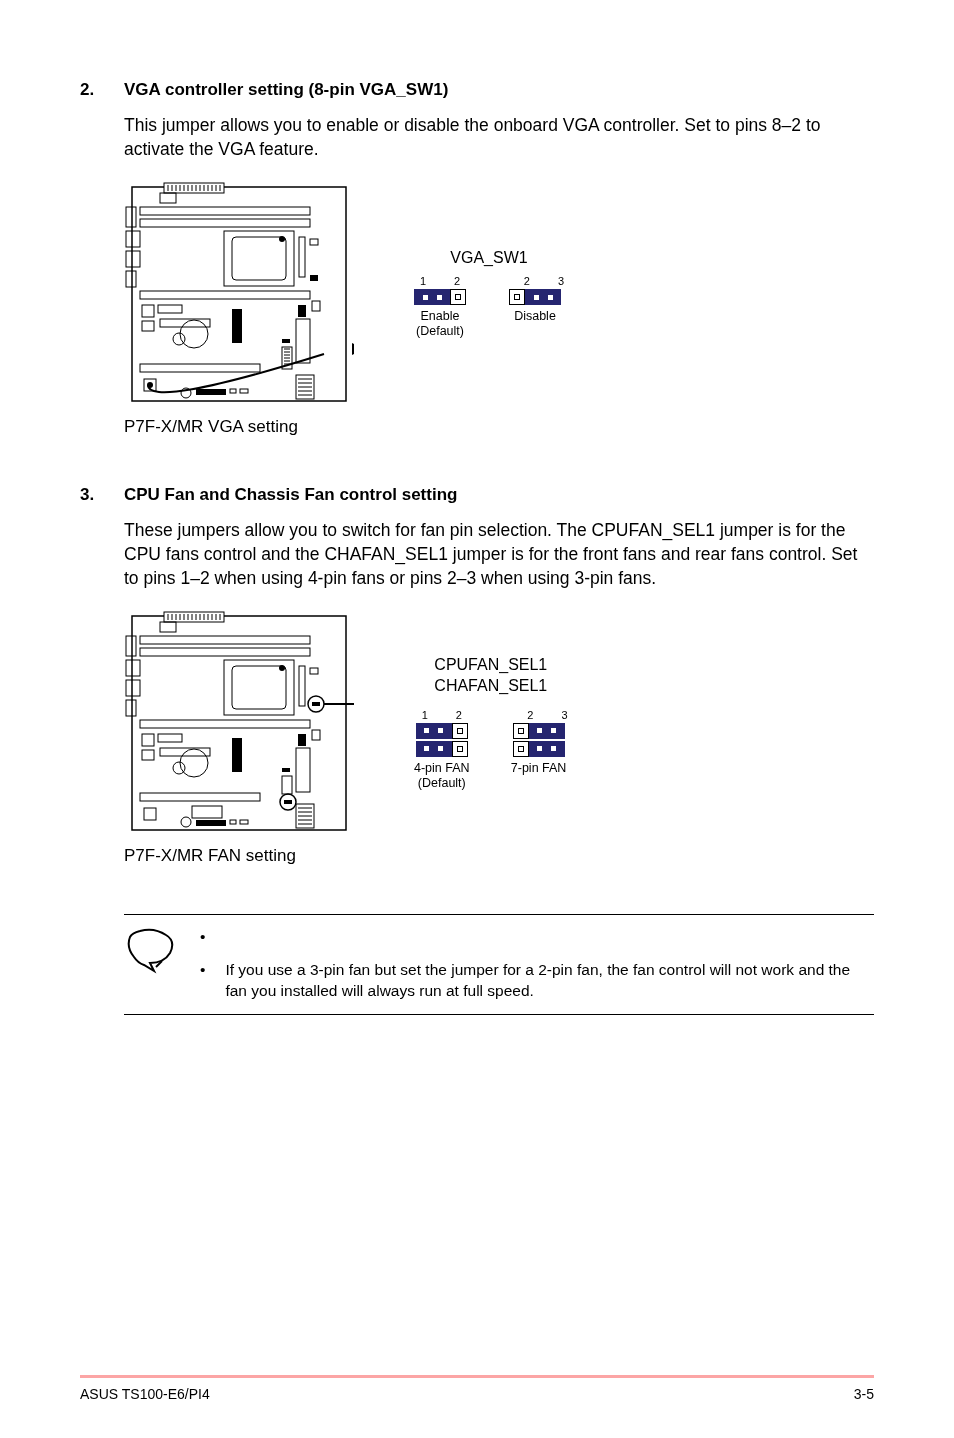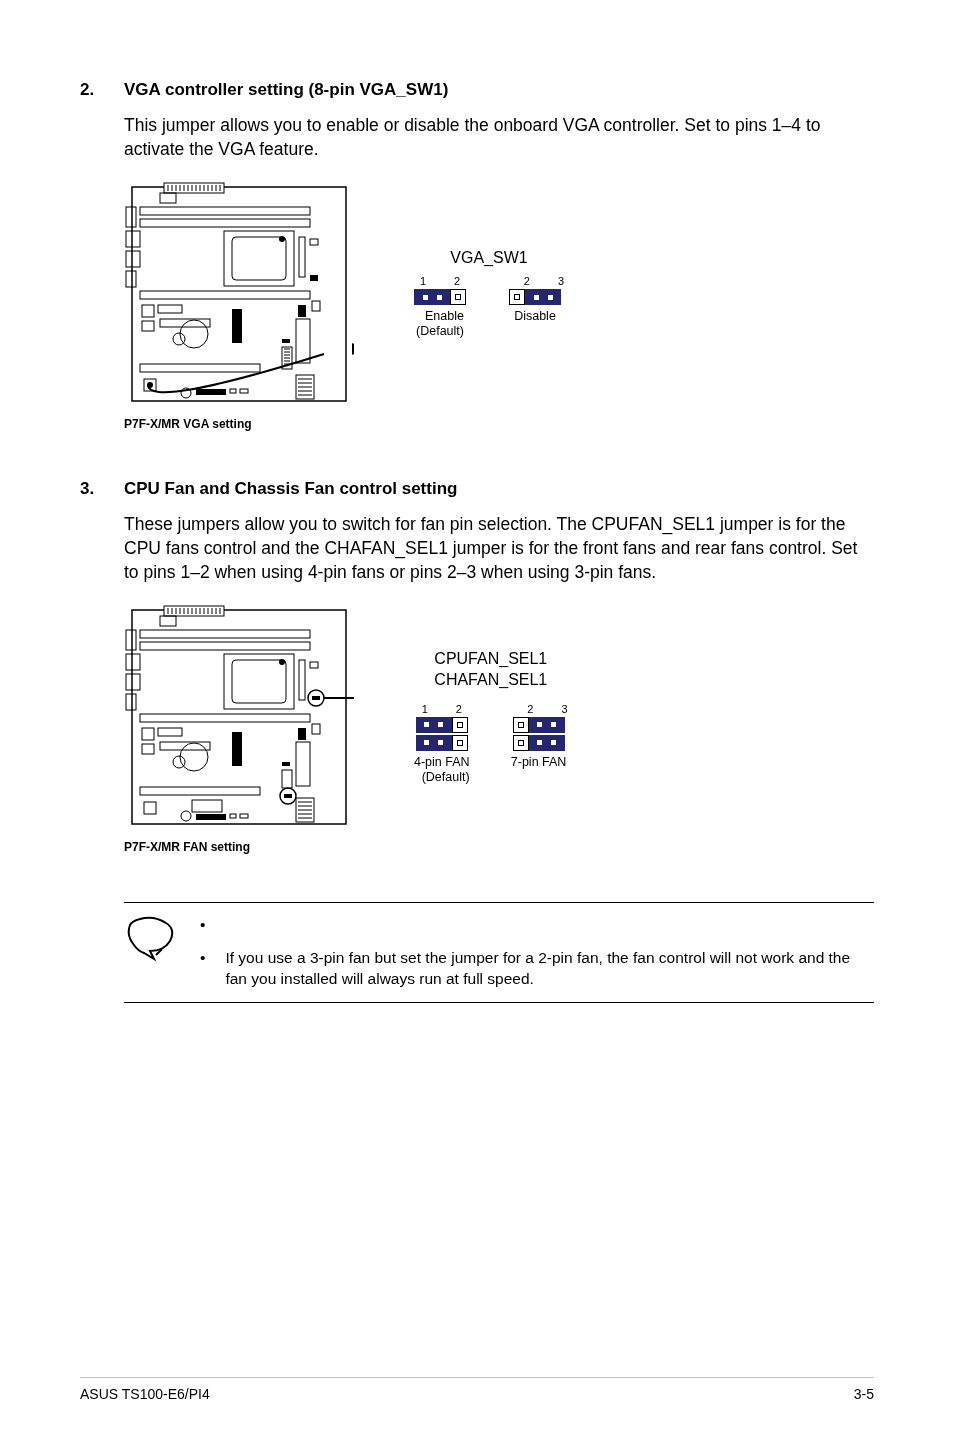--- a/index.html
+++ b/index.html
@@ -49,22 +49,22 @@
       width: 230px;
       height: 230px;
       position: relative;
     }
     .board svg {
       width: 100%;
       height: 100%;
     }
     .diagram-caption {
       margin-left: 44px;
-      font-weight: bold;
-      font-size: 12px;
+      font-weight: normal;
+      font-size: 17px;
       margin-top: 4px;
     }
     .jumper-info {
       display: flex;
       flex-direction: column;
       align-items: center;
     }
     .jumper-title {
       font-size: 16px;
       margin-bottom: 8px;
@@ -124,21 +124,21 @@
       justify-content: space-around;
       padding: 0 4px;
     }
     .cap-cover .dot {
       width: 5px;
       height: 5px;
       background: #fff;
     }
     .jumper-label {
       font-size: 12.5px;
-      text-align: right;
+      text-align: center;
       line-height: 1.2;
     }
     .note-box {
       margin-left: 44px;
       border-top: 1px solid #000;
       border-bottom: 1px solid #000;
       padding: 12px 0 12px 0;
       display: flex;
       gap: 20px;
     }
@@ -160,41 +160,41 @@
       margin-bottom: 0;
     }
     .bullet {
       flex-shrink: 0;
     }
     .footer {
       position: absolute;
       bottom: 36px;
       left: 80px;
       right: 80px;
-      border-top: 1px solid #fca5a5;
+      border-top: 3px solid #fca5a5;
       padding-top: 8px;
       display: flex;
       justify-content: space-between;
       font-size: 14px;
     }
     .dual-jumper-title {
       font-size: 16px;
       line-height: 1.3;
       text-align: center;
     }
   </style>
 </head>
 <body>
 
 <div class="section">
   <div class="section-header">
     <div class="section-num">2.</div>
     <div class="section-title">VGA controller setting (8-pin VGA_SW1)</div>
   </div>
-  <div class="section-body">This jumper allows you to enable or disable the onboard VGA controller. Set to pins 1–4 to activate the VGA feature.</div>
+  <div class="section-body">This jumper allows you to enable or disable the onboard VGA controller. Set to pins 8–2 to activate the VGA feature.</div>
 
   <div class="diagram">
     <div class="board">
       <svg viewBox="0 0 230 230">
 
         <rect x="8" y="8" width="214" height="214" fill="none" stroke="#000" stroke-width="1.5"></rect>
 
         <rect x="40" y="4" width="60" height="10" fill="#fff" stroke="#000"></rect>
         <line x1="44" y1="6" x2="44" y2="12" stroke="#000"></line>
           <line x1="48" y1="6" x2="48" y2="12" stroke="#000"></line>

